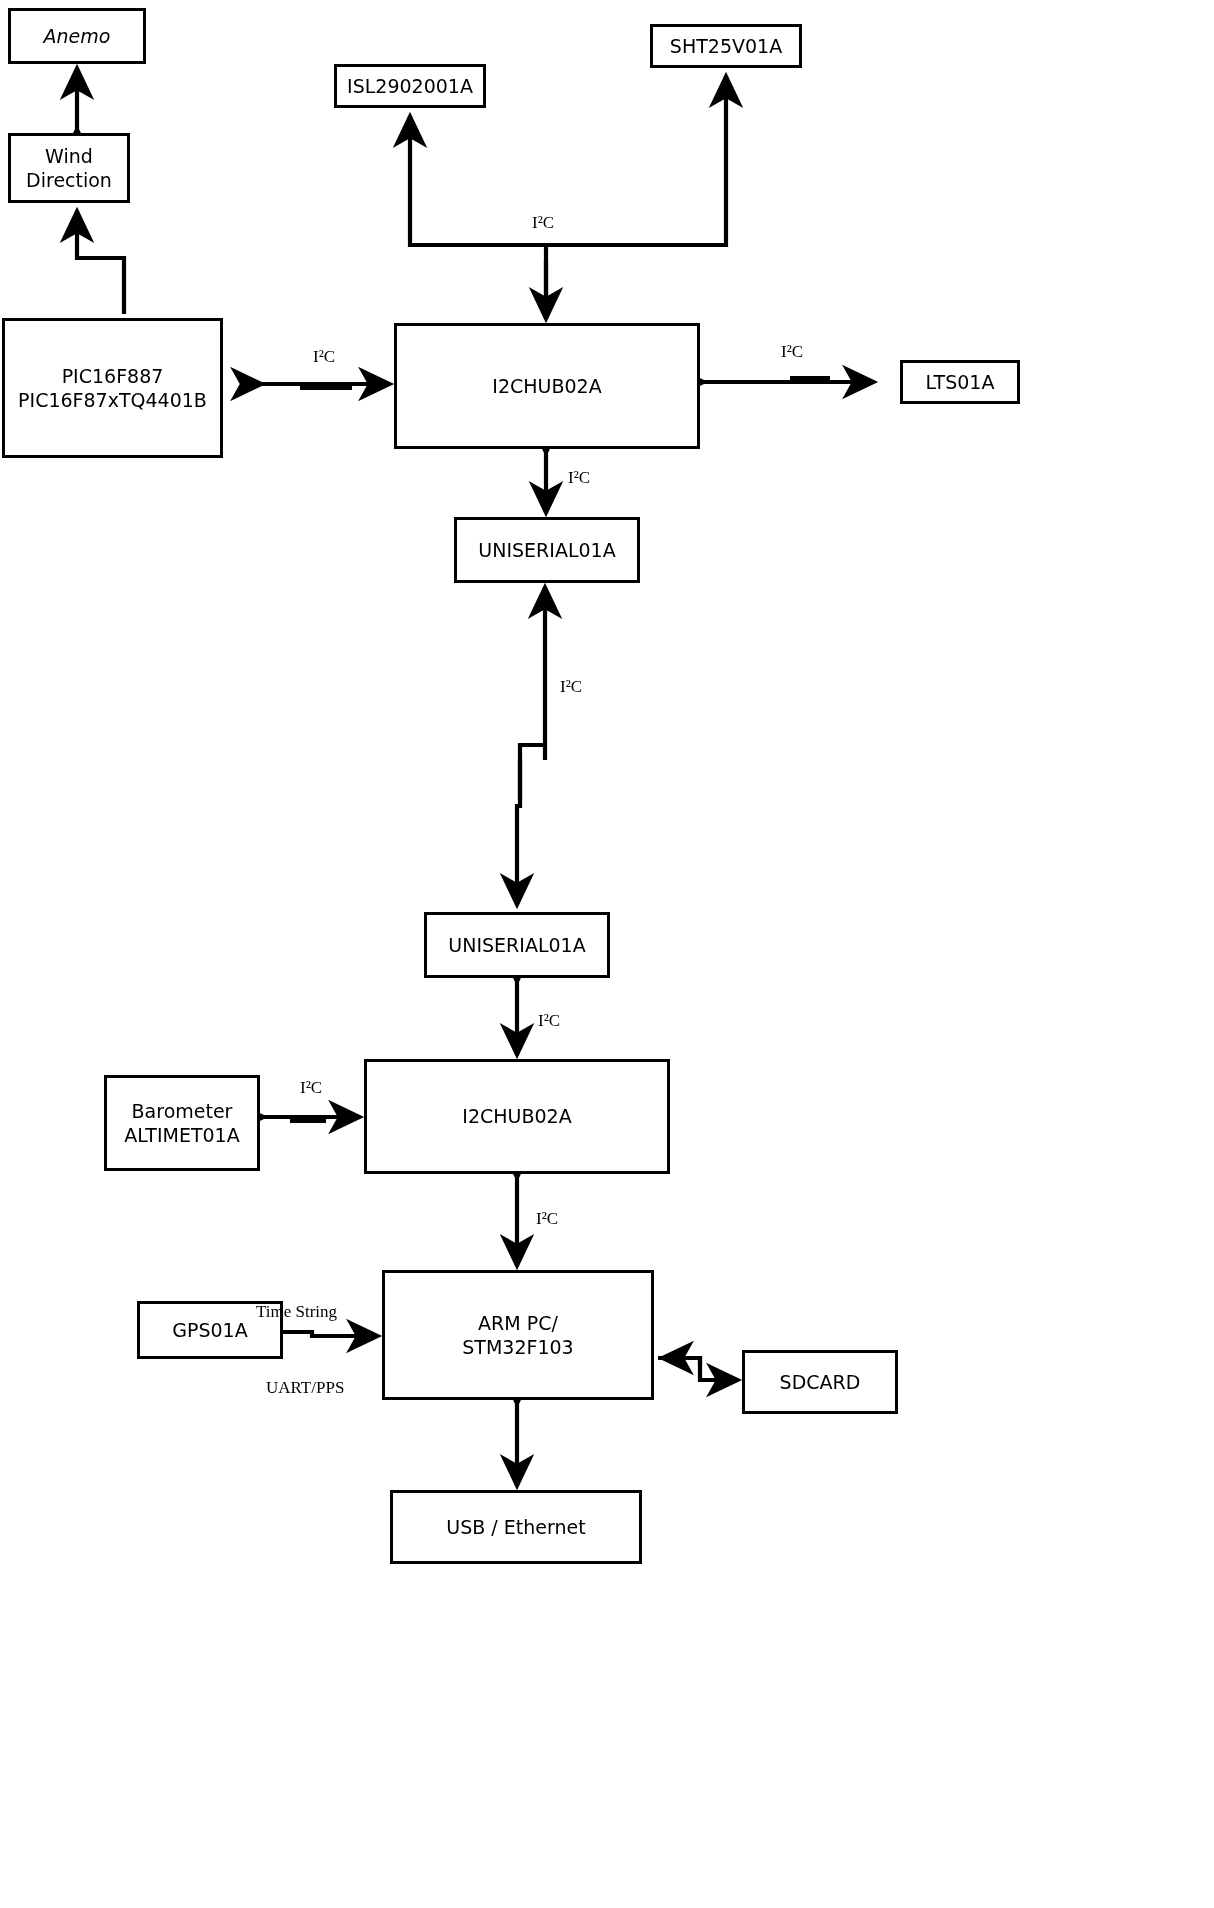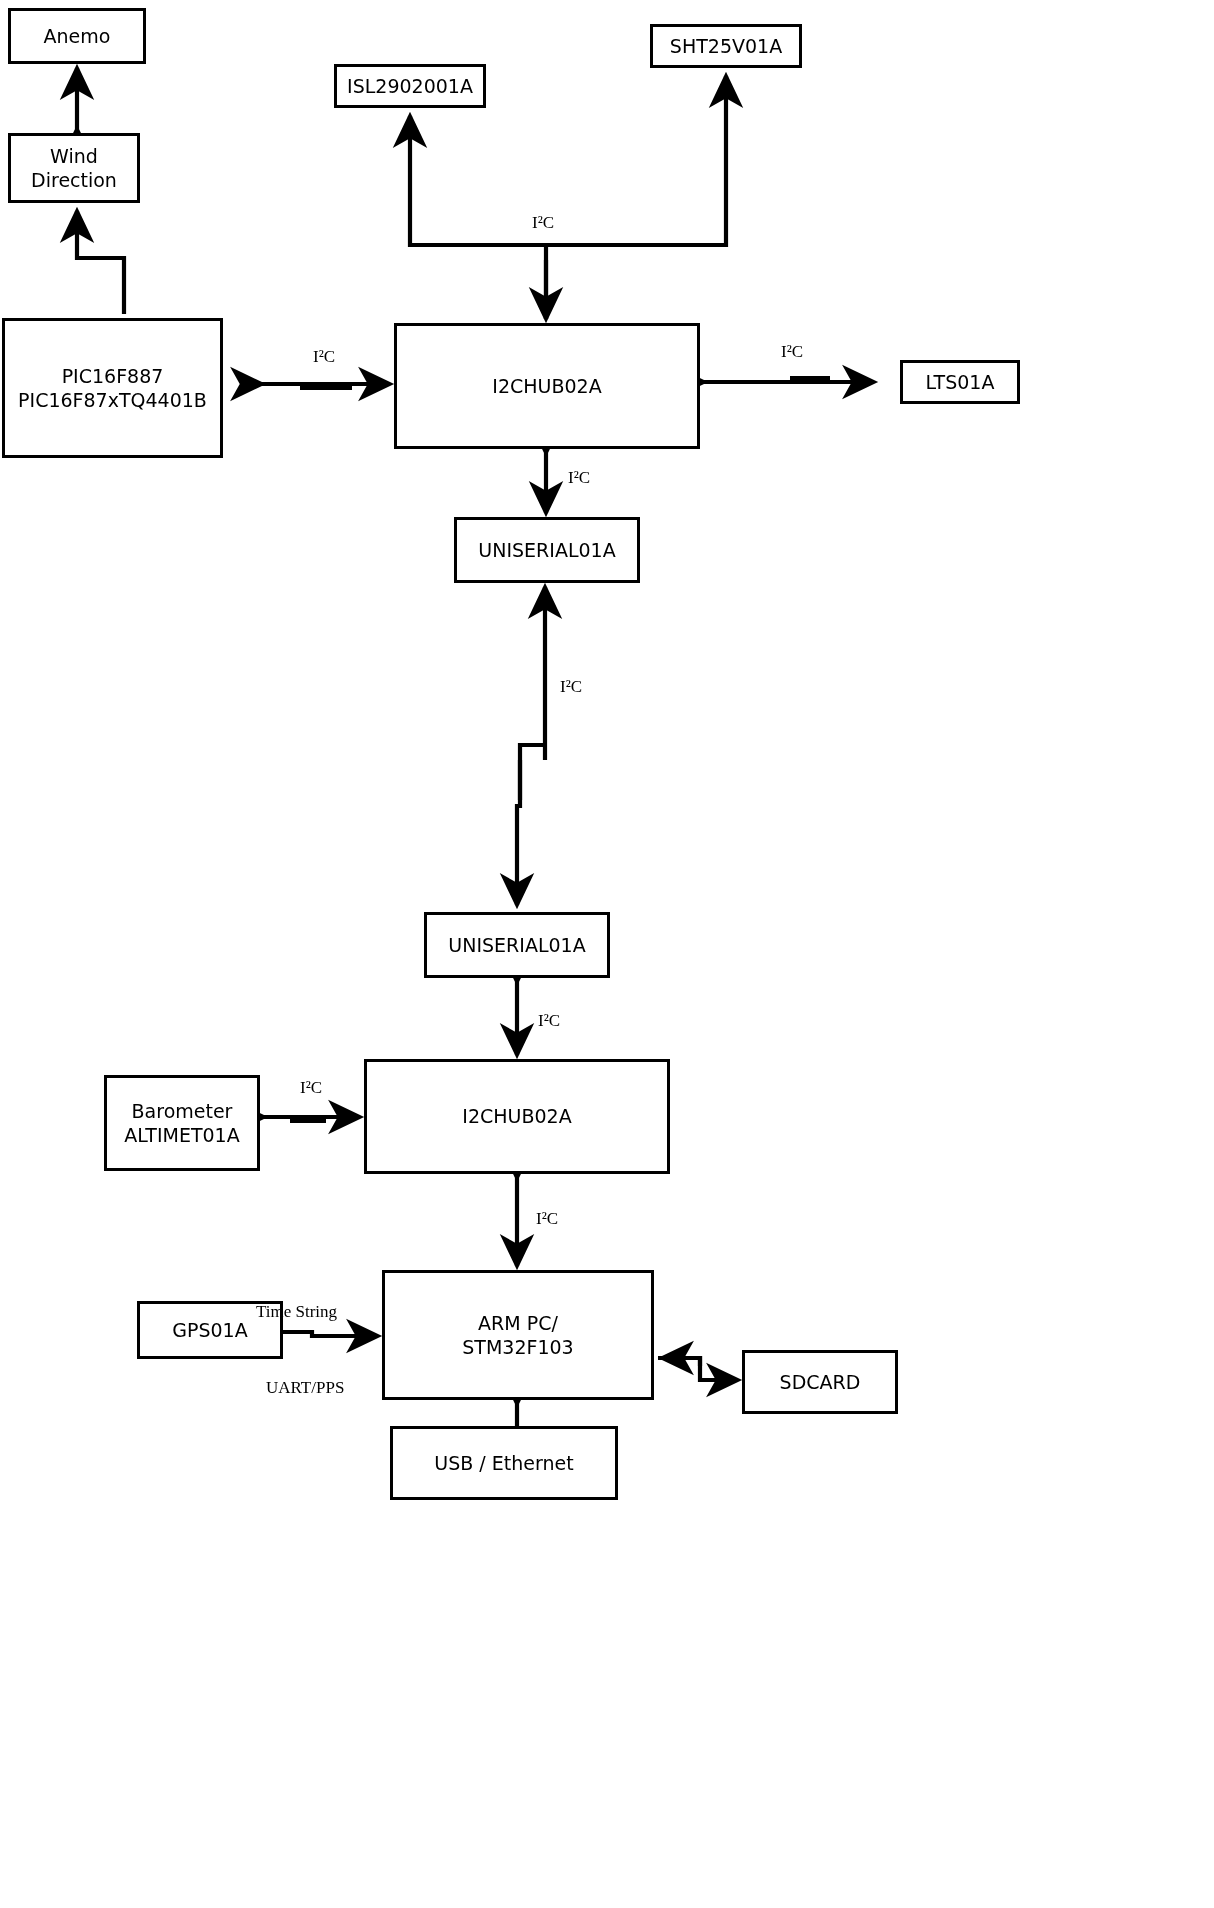--- a/index.html
+++ b/index.html
@@ -94,23 +94,23 @@
 
       <path d="M240,1332 L312,1332 L312,1336 L378,1336" marker-end="url(#ah)"></path>
 
       <path d="M658,1358 L700,1358 L700,1380 L738,1380" marker-end="url(#ah)"></path>
       <path d="M700,1366 L700,1358 L662,1358" marker-end="url(#ah)"></path>
 
       <line x1="517" y1="1404" x2="517" y2="1486" marker-start="url(#ah)" marker-end="url(#ah)"></line>
     </g>
   </svg>
 
-  <div class="node" style="left:8px;  top:8px;    width:138px; height:56px;">Anemo</div>
+  <div class="node" style="left:8px;  top:8px;    width:138px; height:56px;font-style:italic;">Anemo</div>
 
-  <div class="node" style="left:8px;  top:133px;  width:132px; height:70px;">Wind
+  <div class="node" style="left:8px;  top:133px;  width:122px; height:70px;">Wind
 Direction</div>
 
   <div class="node" style="left:2px;  top:318px;  width:221px; height:140px;">PIC16F887
 PIC16F87xTQ4401B</div>
 
   <div class="node" style="left:334px; top:64px;  width:152px; height:44px;">ISL2902001A</div>
 
   <div class="node" style="left:650px; top:24px;  width:152px; height:44px;">SHT25V01A</div>
 
   <div class="node" style="left:394px; top:323px; width:306px; height:126px;">I2CHUB02A</div>
@@ -126,21 +126,21 @@
   <div class="node" style="left:104px; top:1075px; width:156px; height:96px;">Barometer
 ALTIMET01A</div>
 
   <div class="node" style="left:382px; top:1270px; width:272px; height:130px;">ARM PC/
 STM32F103</div>
 
   <div class="node" style="left:90px;  top:1301px; width:146px; height:58px;margin-left:47px;">GPS01A</div>
 
   <div class="node" style="left:742px; top:1350px; width:156px; height:64px;">SDCARD</div>
 
-  <div class="node" style="left:390px; top:1426px; width:228px; height:74px;text-align:center;">USB / Ethernet</div>
+  <div class="node" style="left:390px; top:1490px; width:252px; height:74px;text-align:center;">USB / Ethernet</div>
 
   <div class="edge-label" style="left:532px; top:214px;">I²C</div>
 
   <div class="edge-label" style="left:313px; top:348px;">I²C</div>
 
   <div class="edge-label" style="left:781px; top:343px;">I²C</div>
 
   <div class="edge-label" style="left:568px; top:469px;">I²C</div>
 
   <div class="edge-label" style="left:560px; top:678px;">I²C</div>

